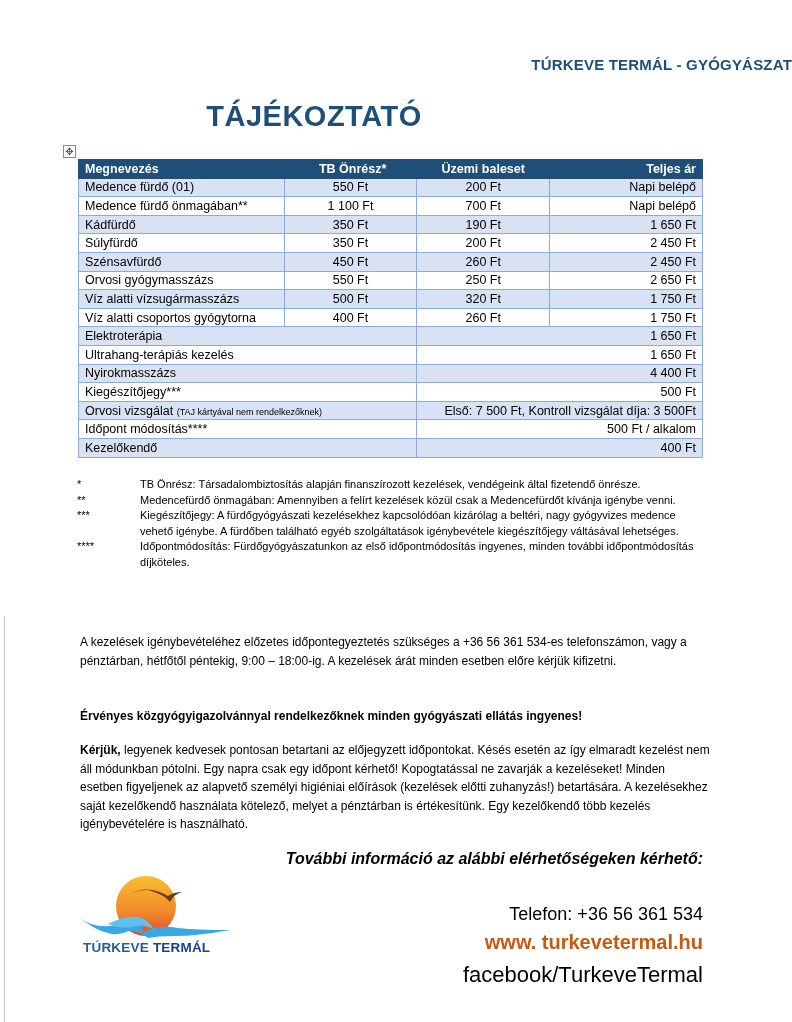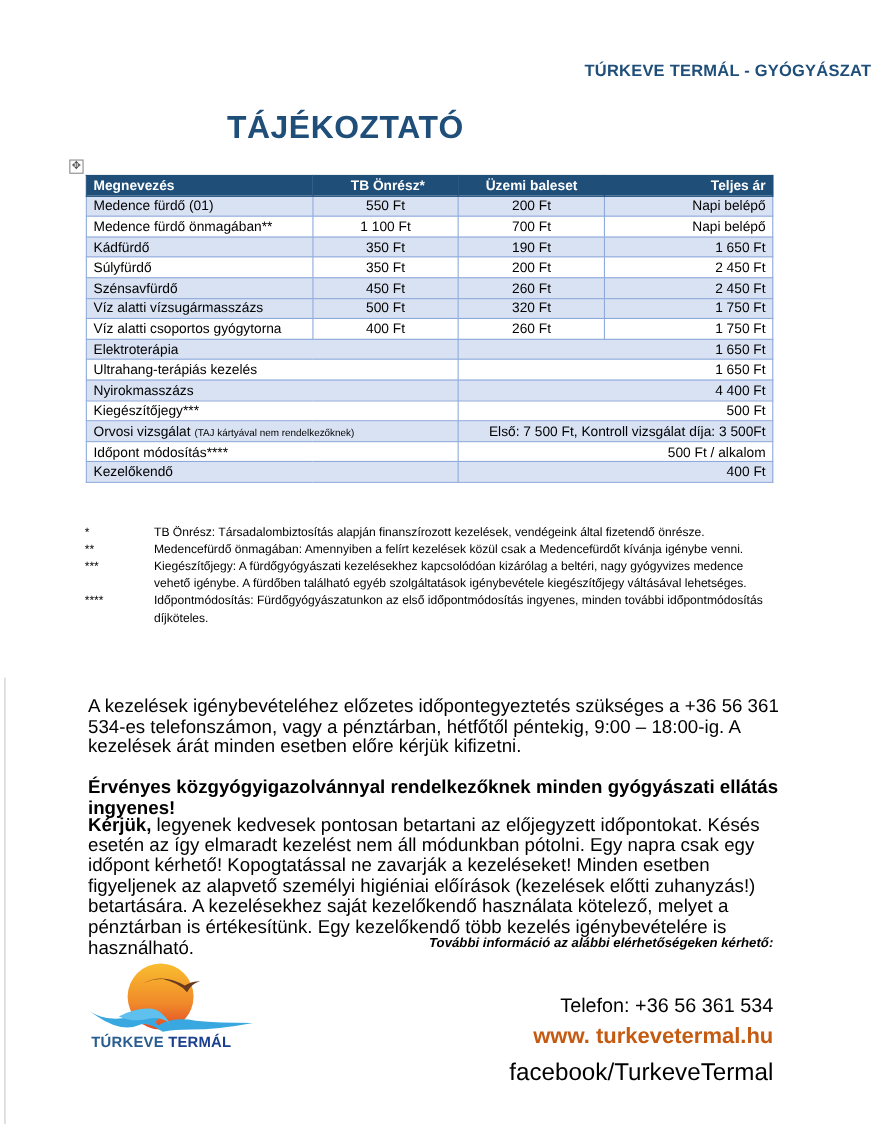--- a/index.html
+++ b/index.html
@@ -30,27 +30,27 @@
   td.name { text-align: left; }
   td.mid { text-align: center; }
   td.right { text-align: right; }
   .small-note { font-size: 9px; }
 
   .footnotes { position: absolute; left: 77px; top: 477px; width: 630px; font-size: 11px; line-height: 15.5px; }
   .fn { display: flex; }
   .fn .mark { width: 63px; flex: none; }
   .fn .text { flex: 1; }
 
-  .body-text { position: absolute; left: 80px; width: 630px; font-size: 17px; line-height: 18.6px; }
+  .body-text { position: absolute; left: 80px; width: 630px; font-size: 12px; line-height: 18.6px; }
   .p1 { top: 633px; }
   .p2 { top: 707px; font-weight: bold; }
   .p3 { top: 741px; }
   .p3 b { font-weight: bold; }
 
-  .more-info { position: absolute; right: 89px; top: 850px; font-size: 12px; font-weight: bold; font-style: italic; }
+  .more-info { position: absolute; right: 89px; top: 850px; font-size: 16px; font-weight: bold; font-style: italic; }
 
   .logo { position: absolute; left: 78px; top: 872px; width: 160px; height: 90px; }
   .logo-text { position: absolute; left: 5px; top: 68px; font-size: 13.5px; font-weight: bold; letter-spacing: 0.2px; }
   .logo-text .l1 { color: #2a5d8f; }
   .logo-text .l2 { color: #1a3f8f; }
 
   .contact { position: absolute; right: 89px; text-align: right; }
   .phone { top: 904px; font-size: 18px; }
   .web { top: 931px; font-size: 20px; font-weight: bold; color: #c55a11; }
   .fb { top: 962px; font-size: 22px; }
@@ -103,20 +103,26 @@
       <td class="name">Súlyfürdő</td>
       <td class="mid">350 Ft</td>
       <td class="mid">200 Ft</td>
       <td class="right">2 450 Ft</td>
     </tr>
     <tr class="shade">
       <td class="name">Szénsavfürdő</td>
       <td class="mid">450 Ft</td>
       <td class="mid">260 Ft</td>
       <td class="right">2 450 Ft</td>
+    </tr>
+    <tr class="plain">
+      <td class="name">Orvosi gyógymasszázs</td>
+      <td class="mid">550 Ft</td>
+      <td class="mid">250 Ft</td>
+      <td class="right">2 650 Ft</td>
     </tr>
     <tr class="shade">
       <td class="name">Víz alatti vízsugármasszázs</td>
       <td class="mid">500 Ft</td>
       <td class="mid">320 Ft</td>
       <td class="right">1 750 Ft</td>
     </tr>
     <tr class="plain">
       <td class="name">Víz alatti csoportos gyógytorna</td>
       <td class="mid">400 Ft</td>

